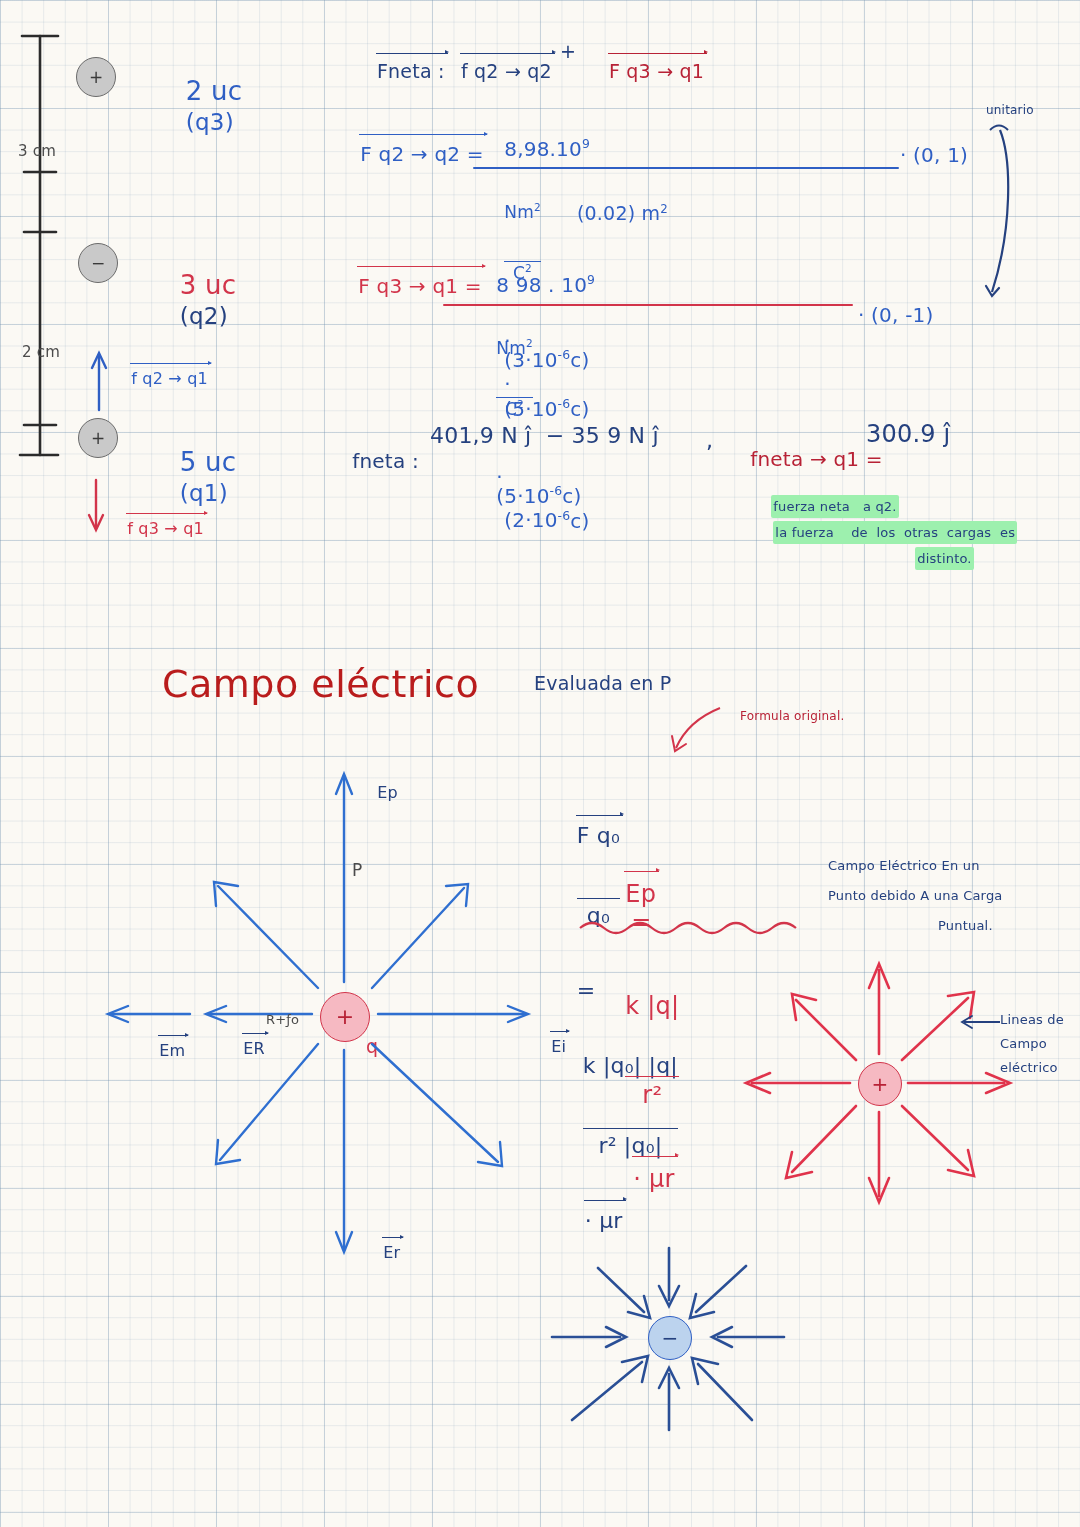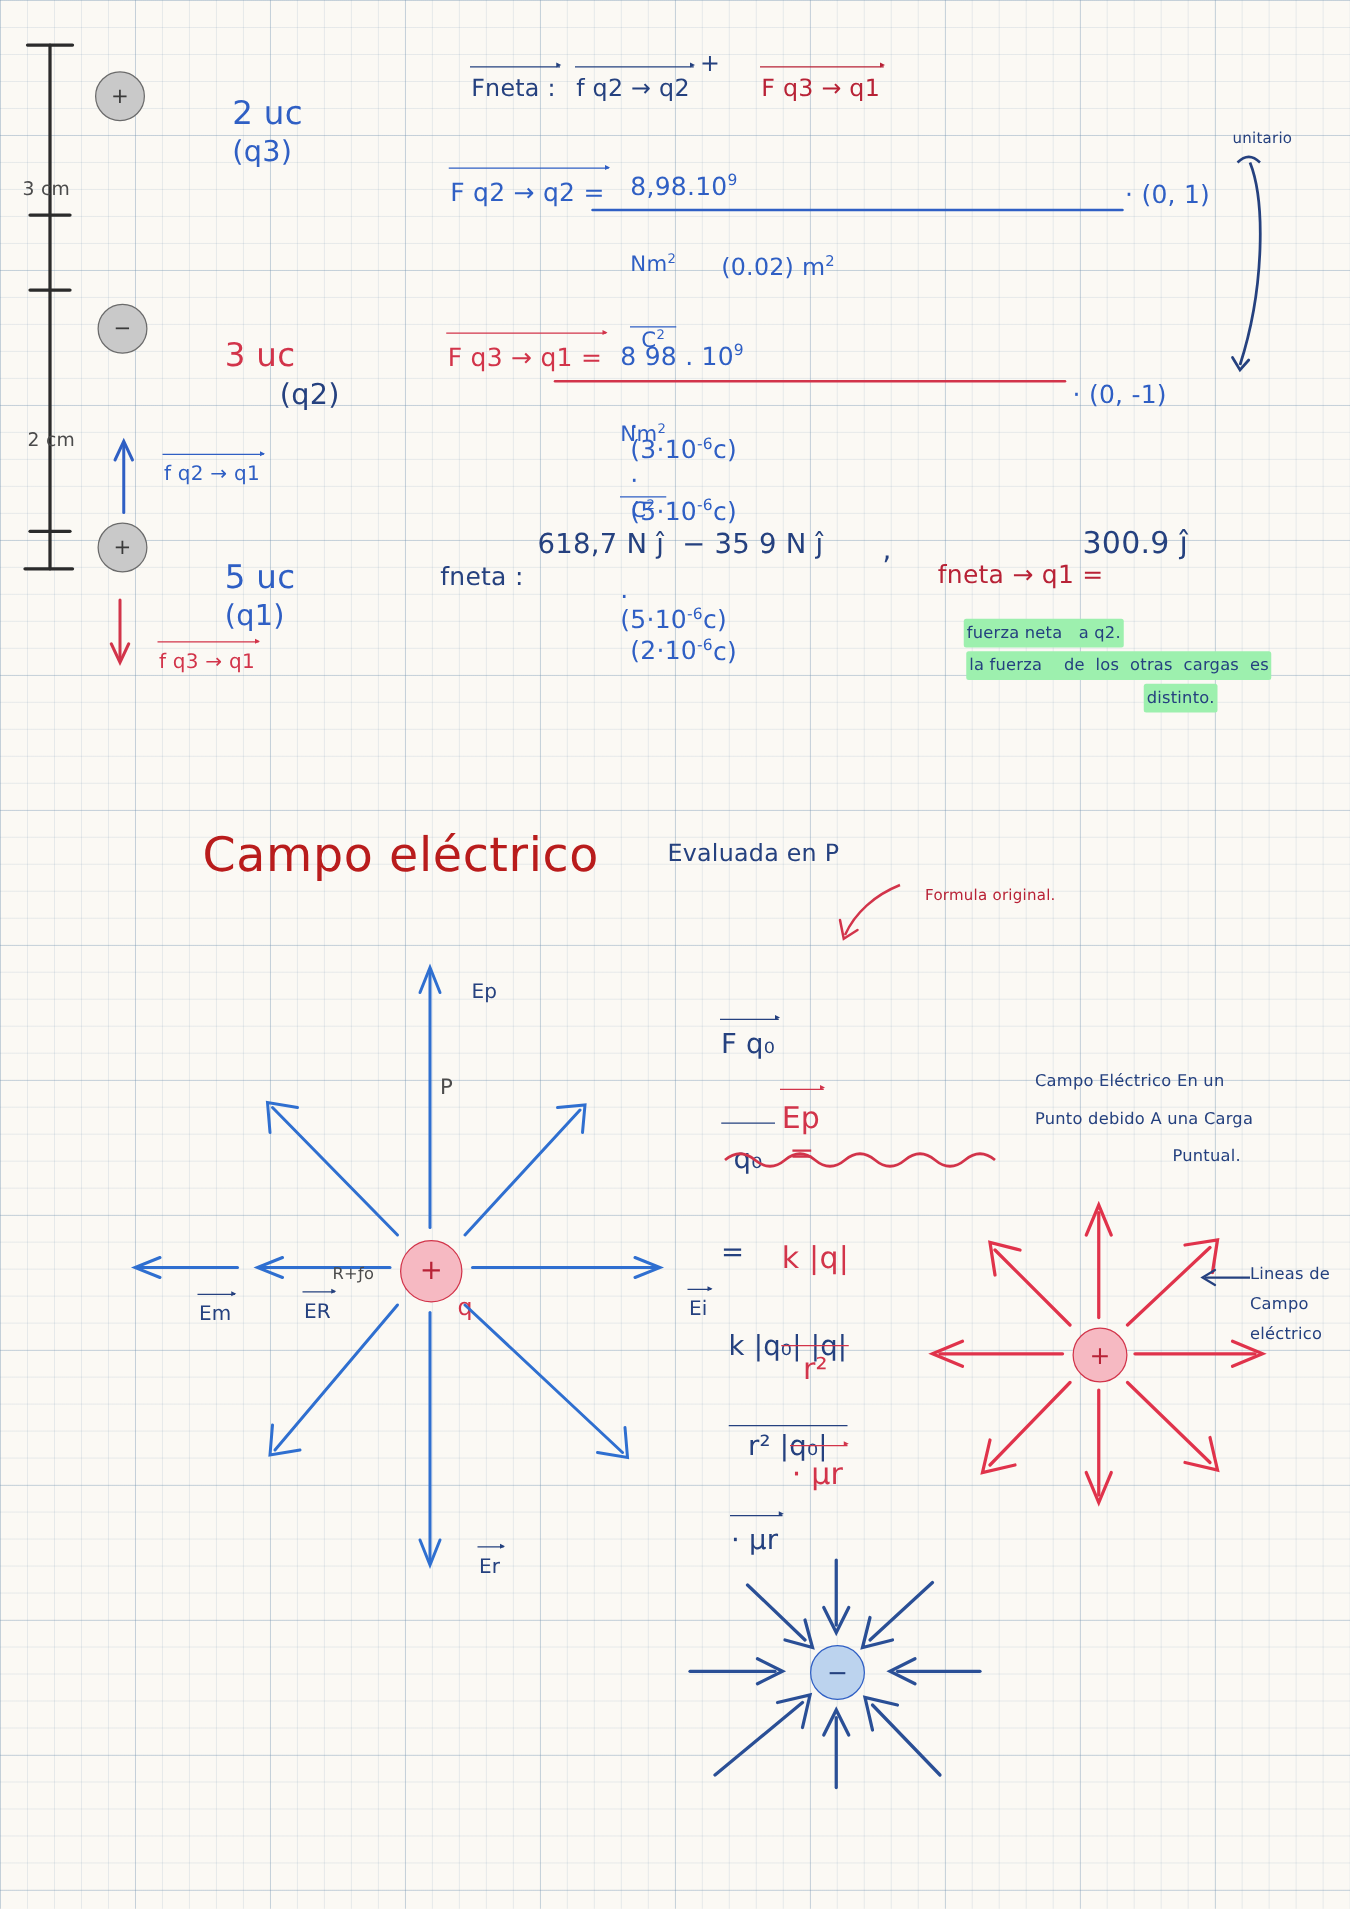--- a/index.html
+++ b/index.html
@@ -110,21 +110,21 @@
   <div class="ink blue hand" style="left:152px; top:46px; font-size:26px;">
     <span>2 uc</span>
     <span style="font-size:23px;">(q3)</span>
   </div>
 
   <div class="charge grey" style="left:78px; top:243px; width:38px; height:38px;">
     <span>−</span>
   </div>
   <div class="ink red hand" style="left:146px; top:240px; font-size:26px;">
     <span>3 uc</span>
-    <span style="font-size:23px; color:#25417f;margin-left:44px;">(q2)</span>
+    <span style="font-size:23px; color:#25417f;">(q2)</span>
   </div>
 
   <div class="charge grey" style="left:78px; top:418px; width:38px; height:38px;">
     <span>+</span>
   </div>
   <div class="ink blue hand" style="left:146px; top:417px; font-size:26px;">
     <span>5 uc</span>
     <span style="font-size:23px;">(q1)</span>
   </div>
 
@@ -177,21 +177,21 @@
     </span>
     <span>.</span>
     <span>(5·10</span><sup>-6</sup><span>c)</span>
     <span style="margin-left:8px;">(2·10</span><sup>-6</sup><span>c)</span>
   </div>
   <div class="ink blue hand" style="left:858px; top:303px; font-size:20px;">· (0, -1)</div>
 
   <div class="ink dblue hand" style="left:326px; top:425px; font-size:20px;">
     <span>fneta :</span>
   </div>
-  <div class="ink dblue hand" style="left:430px; top:423px; font-size:22px;">618,7 N ĵ  − 35 9 N ĵ</div>
+  <div class="ink dblue hand" style="left:430px; top:423px; font-size:22px;">401,9 N ĵ  − 35 9 N ĵ</div>
   <div class="ink dblue hand" style="left:706px; top:428px; font-size:22px;">,</div>
   <div class="ink dred hand" style="left:724px; top:423px; font-size:20px;">
     <span>fneta → q1 =</span>
   </div>
   <div class="ink dblue hand" style="left:866px; top:420px; font-size:24px;">300.9 ĵ</div>
 
   <div class="ink dblue hand" style="left:754px; top:484px; font-size:13px;">
     <span class="hl">fuerza neta   a q2.</span>
   </div>
   <div class="ink dblue hand" style="left:756px; top:510px; font-size:13px;">
@@ -209,21 +209,21 @@
     <span>Formula original.</span>
   </div>
   <svg width="1080" height="1527">
     <path d="M720,708 C700,716 684,730 676,748" stroke="#d2344a" stroke-width="2" fill="none"></path>
     <path d="M672,736 L675,751 L686,744" stroke="#d2344a" stroke-width="2" fill="none" stroke-linecap="round"></path>
   </svg>
 
   <div class="ink dblue hand" style="left:548px; top:748px; font-size:22px;">
     <span class="frac">
       <span class="num"><span class="vec">F q₀</span></span>
-      <span class="den" style="padding-top:16px;"><span>q₀</span></span>
+      <span class="den" style="padding-top:4px;"><span>q₀</span></span>
     </span>
     <span>=</span>
     <span class="frac" style="margin-left:6px;">
       <span class="num"><span>k |q₀| |q|</span></span>
       <span class="den" style="padding-top:4px;"><span>r² |q₀|</span></span>
     </span>
     <span class="vec" style="margin-left:8px;">· µr</span>
   </div>
 
   <div class="ink red hand" style="left:594px; top:852px; font-size:24px;">

